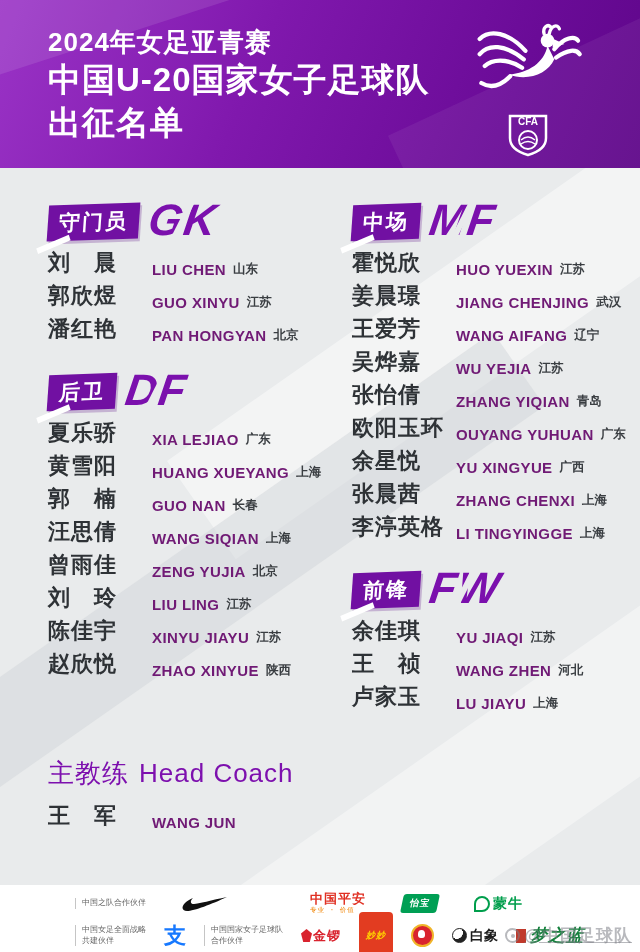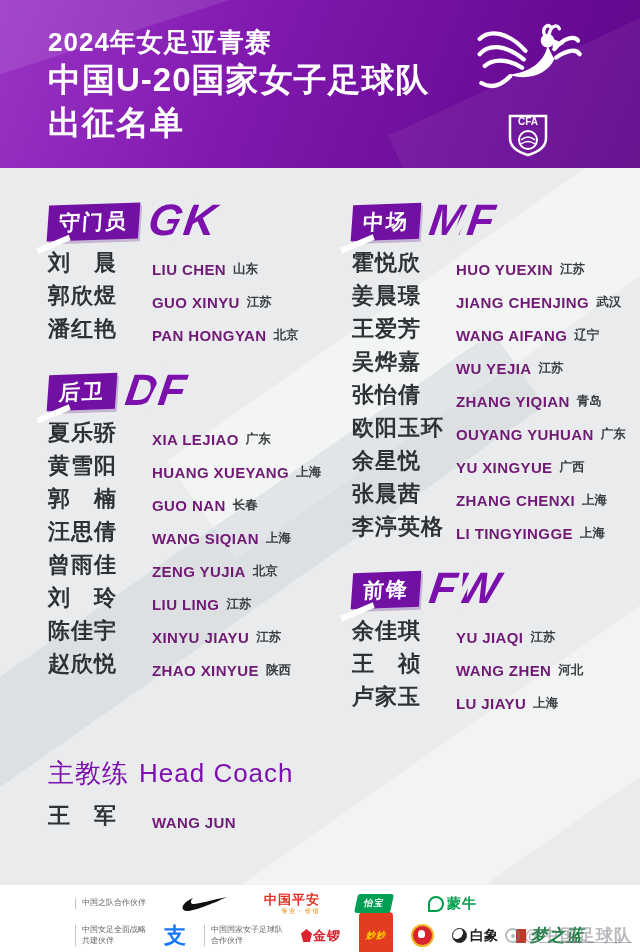--- a/index.html
+++ b/index.html
@@ -48,24 +48,24 @@
   .section{margin-bottom:22px;}
 
   
   .coach{position:absolute;left:48px;top:604px;}
   .coach-title{color:#7d10ae;font-weight:400;font-size:26px;letter-spacing:1px;margin-bottom:16px;}
   .coach-title .en{margin-left:10px;}
 
   
   .footer{position:absolute;left:0;right:0;bottom:0;height:67px;background:#fff;}
   .f-row{display:flex;align-items:center;padding-left:75px;}
-  .f-row1{height:31px;padding-top:3px;gap:36px;}
+  .f-row1{height:31px;padding-top:3px;gap:36px;font-family:Liberation Mono, monospace;}
   .f-row2{height:33px;gap:18px;}
   .p-label{font-size:8px;color:#666;line-height:1.35;border-left:1px solid #c5c5c5;padding-left:6px;}
-  .pingan{text-align:right;line-height:1;}
+  .pingan{text-align:left;line-height:1;margin-left:46px;}
   .pingan .zh{color:#e03023;font-weight:900;font-size:13px;letter-spacing:1px;}
   .pingan .slogan{color:#f08300;font-size:6.5px;margin-top:2px;letter-spacing:1px;}
   .cestbon{background:#009f54;color:#fff;font-size:9px;font-weight:700;padding:3px 8px;
     border-radius:3px;transform:skewX(-12deg);letter-spacing:1px;}
   .mengniu{display:flex;align-items:center;gap:3px;color:#009e4c;font-weight:900;font-size:14px;letter-spacing:1px;}
   .mn-ic{width:12px;height:12px;border:2px solid #009e4c;border-radius:50% 50% 50% 0;display:inline-block;}
   .alipay{color:#1678ff;font-size:22px;font-weight:900;font-family:"DejaVu Sans",sans-serif;}
   .jinluo{display:flex;align-items:center;gap:1px;color:#d9232e;font-weight:900;font-size:13px;letter-spacing:1px;}
   .jl-ic{width:11px;height:13px;background:#d9232e;clip-path:polygon(50% 0,100% 35%,80% 100%,20% 100%,0 35%);}
   .miaomiao{background:#e23c21;color:#ffd200;font-size:9px;font-weight:900;font-style:italic;

